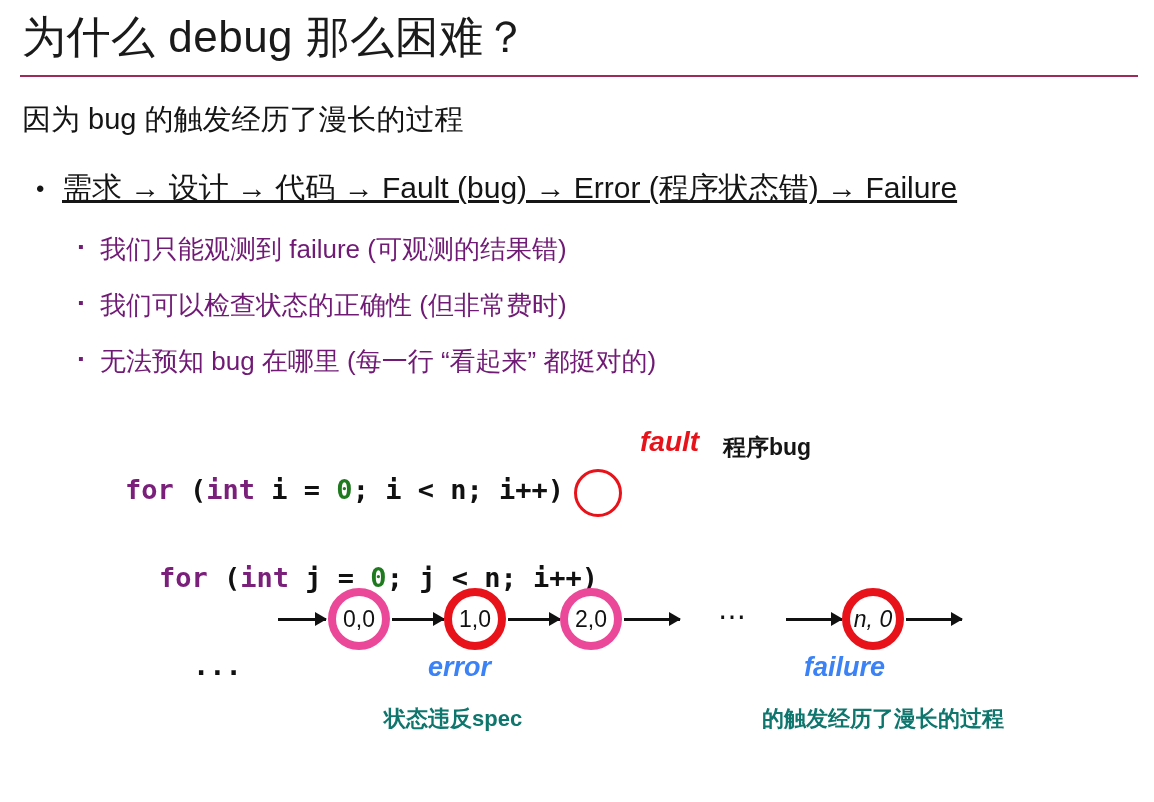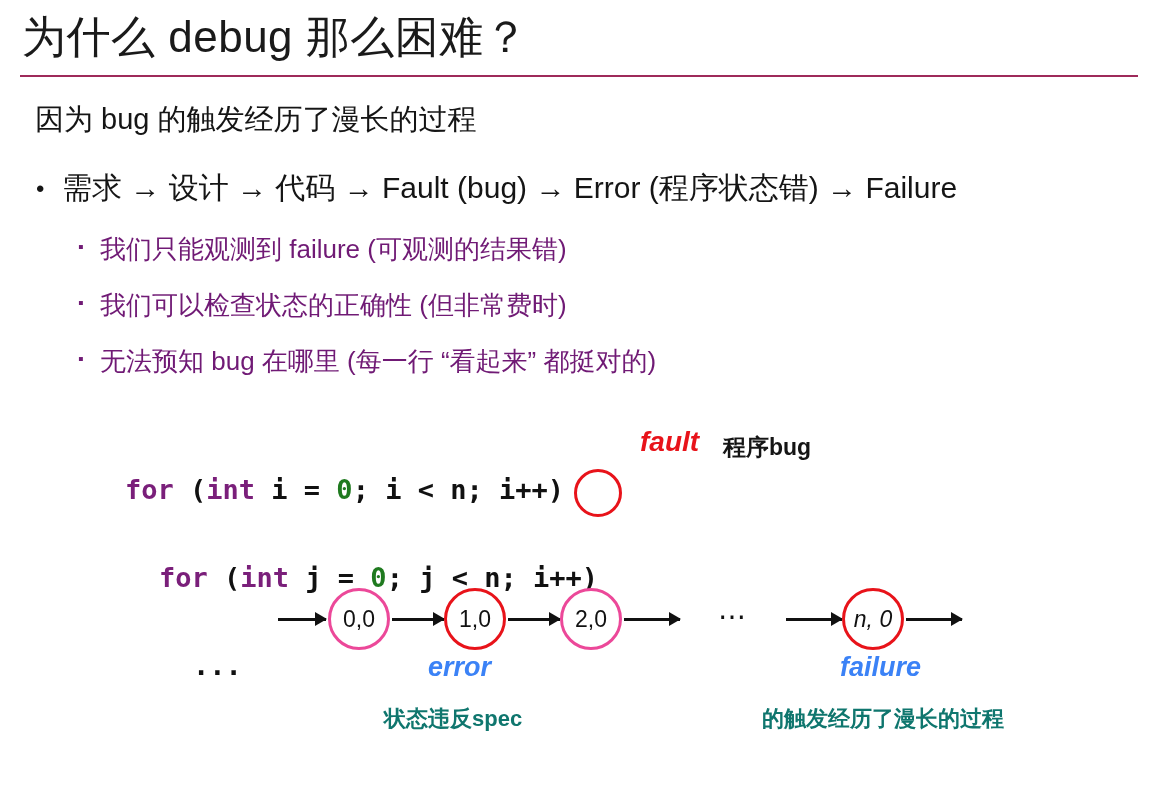--- a/index.html
+++ b/index.html
@@ -37,21 +37,21 @@
     left: 20px;
     top: 75px;
     width: 1118px;
     height: 2px;
     background: #9e2a5a;
   }
 
   
   .lead {
     position: absolute;
-    left: 35px;
+    left: 22px;
     top: 100px;
     font-size: 29px;
     font-weight: 400;
     color: #151515;
     white-space: nowrap;
   }
 
   .bullet1 {
     position: absolute;
     left: 36px;
@@ -62,20 +62,21 @@
   }
   .bullet1 .dot {
     display: inline-block;
     width: 26px;
     font-size: 24px;
     vertical-align: middle;
   }
   .bullet1 .txt {
     display: inline-block;
     vertical-align: middle;
+    text-decoration: underline;
   }
 
   .sub {
     position: absolute;
     font-size: 26px;
     color: #701a75;
     white-space: nowrap;
   }
   .sub .sq {
     display: inline-block;
@@ -140,21 +141,21 @@
   }
 
   
   .diagram { position: absolute; left: 0; top: 568px; width: 1154px; height: 120px; }
 
   .node {
     position: absolute;
     width: 62px;
     height: 62px;
     border-radius: 50%;
-    border: 3px solid #ec4899;
+    border: 8px solid #ec4899;
     box-sizing: border-box;
     display: flex;
     align-items: center;
     justify-content: center;
     font-size: 23px;
     background: #ffffff;
     color: #111111;
   }
   .node.red { border-color: #e8131a; }
   .node.italicv { font-style: italic; }
@@ -247,18 +248,18 @@
       </div>
     <div class="arrow" style="left:624px; top:50px; width:56px;"></div>
     <div class="dots" style="left:718px; top:32px;">⋯</div>
     <div class="arrow" style="left:786px; top:50px; width:56px;"></div>
     <div class="node red italicv" style="left:842px; top:20px;">
         <span>n, 0</span>
       </div>
     <div class="arrow" style="left:906px; top:50px; width:56px;"></div>
 
     <div class="lbl-red" style="left:428px; top:84px;">error</div>
-    <div class="lbl-red" style="left:840px; top:84px;">failure</div>
+    <div class="lbl-red" style="left:804px; top:84px;">failure</div>
     <div class="lbl-black" style="left:384px; top:136px;">状态违反spec</div>
     <div class="lbl-black" style="left:762px; top:136px;">的触发经历了漫长的过程</div>
   </div>
 
 </div>
 
 </body></html>

